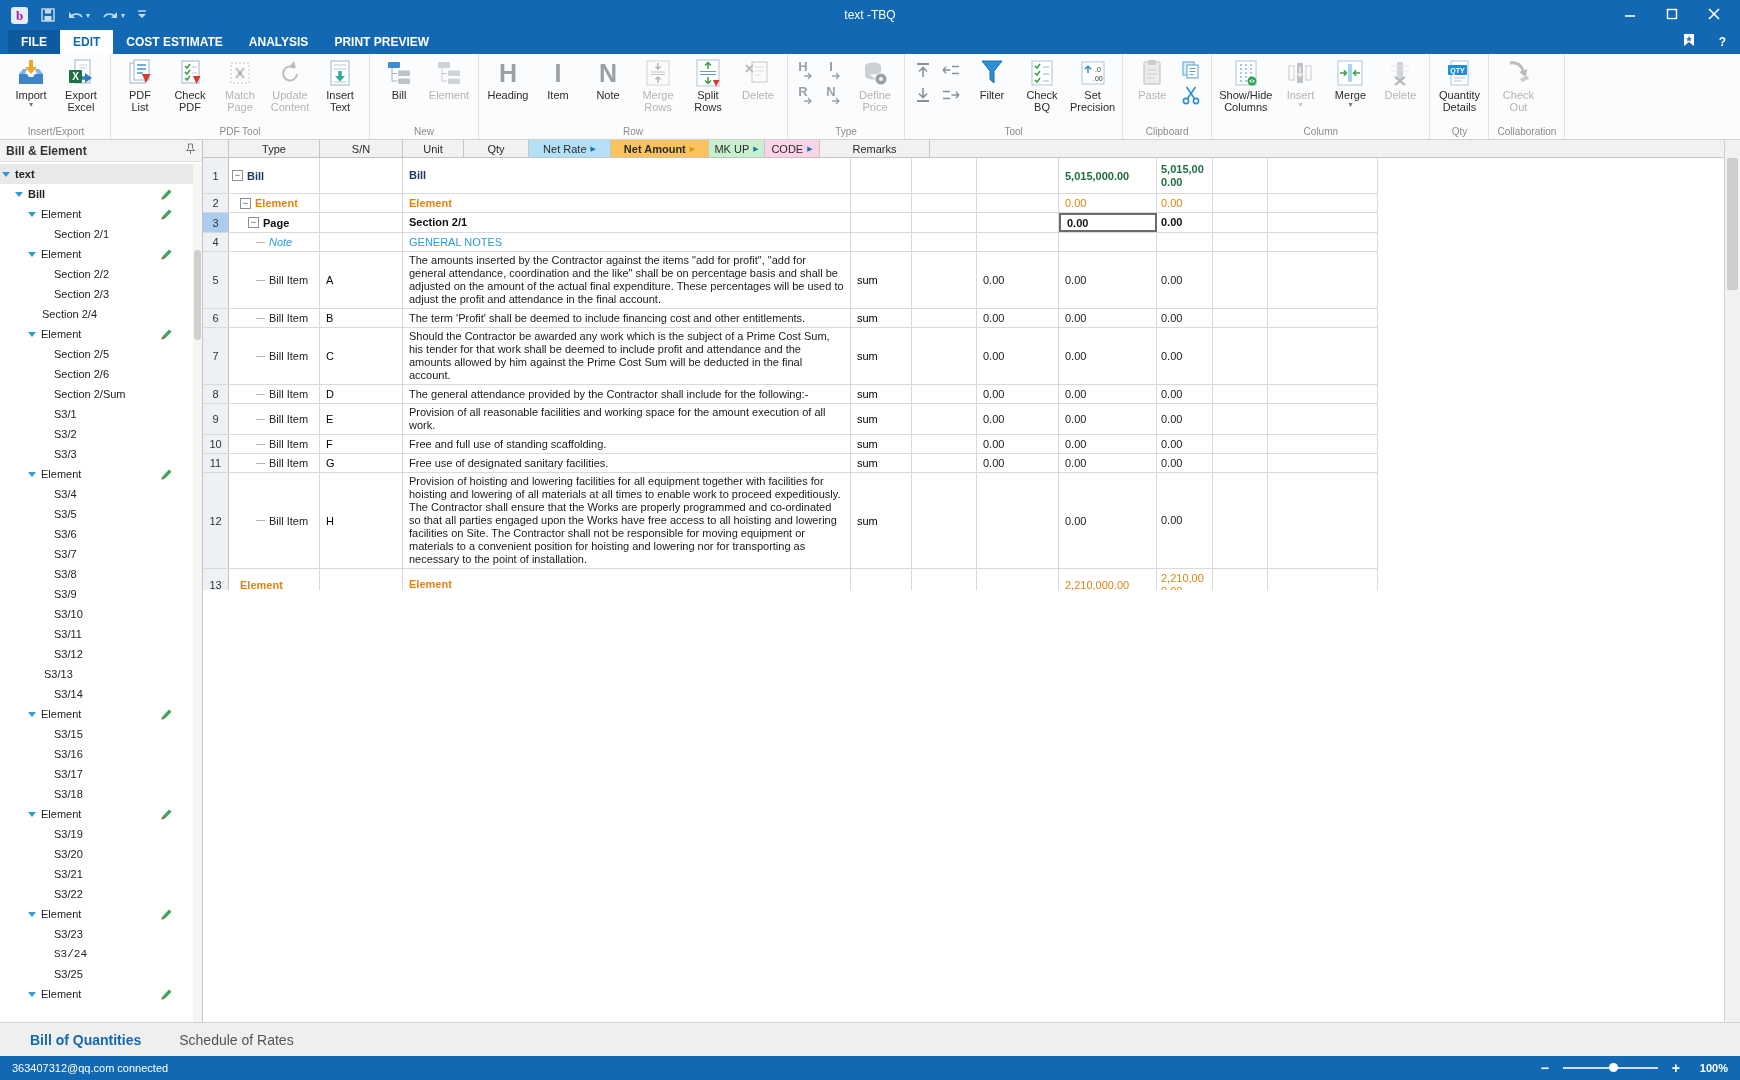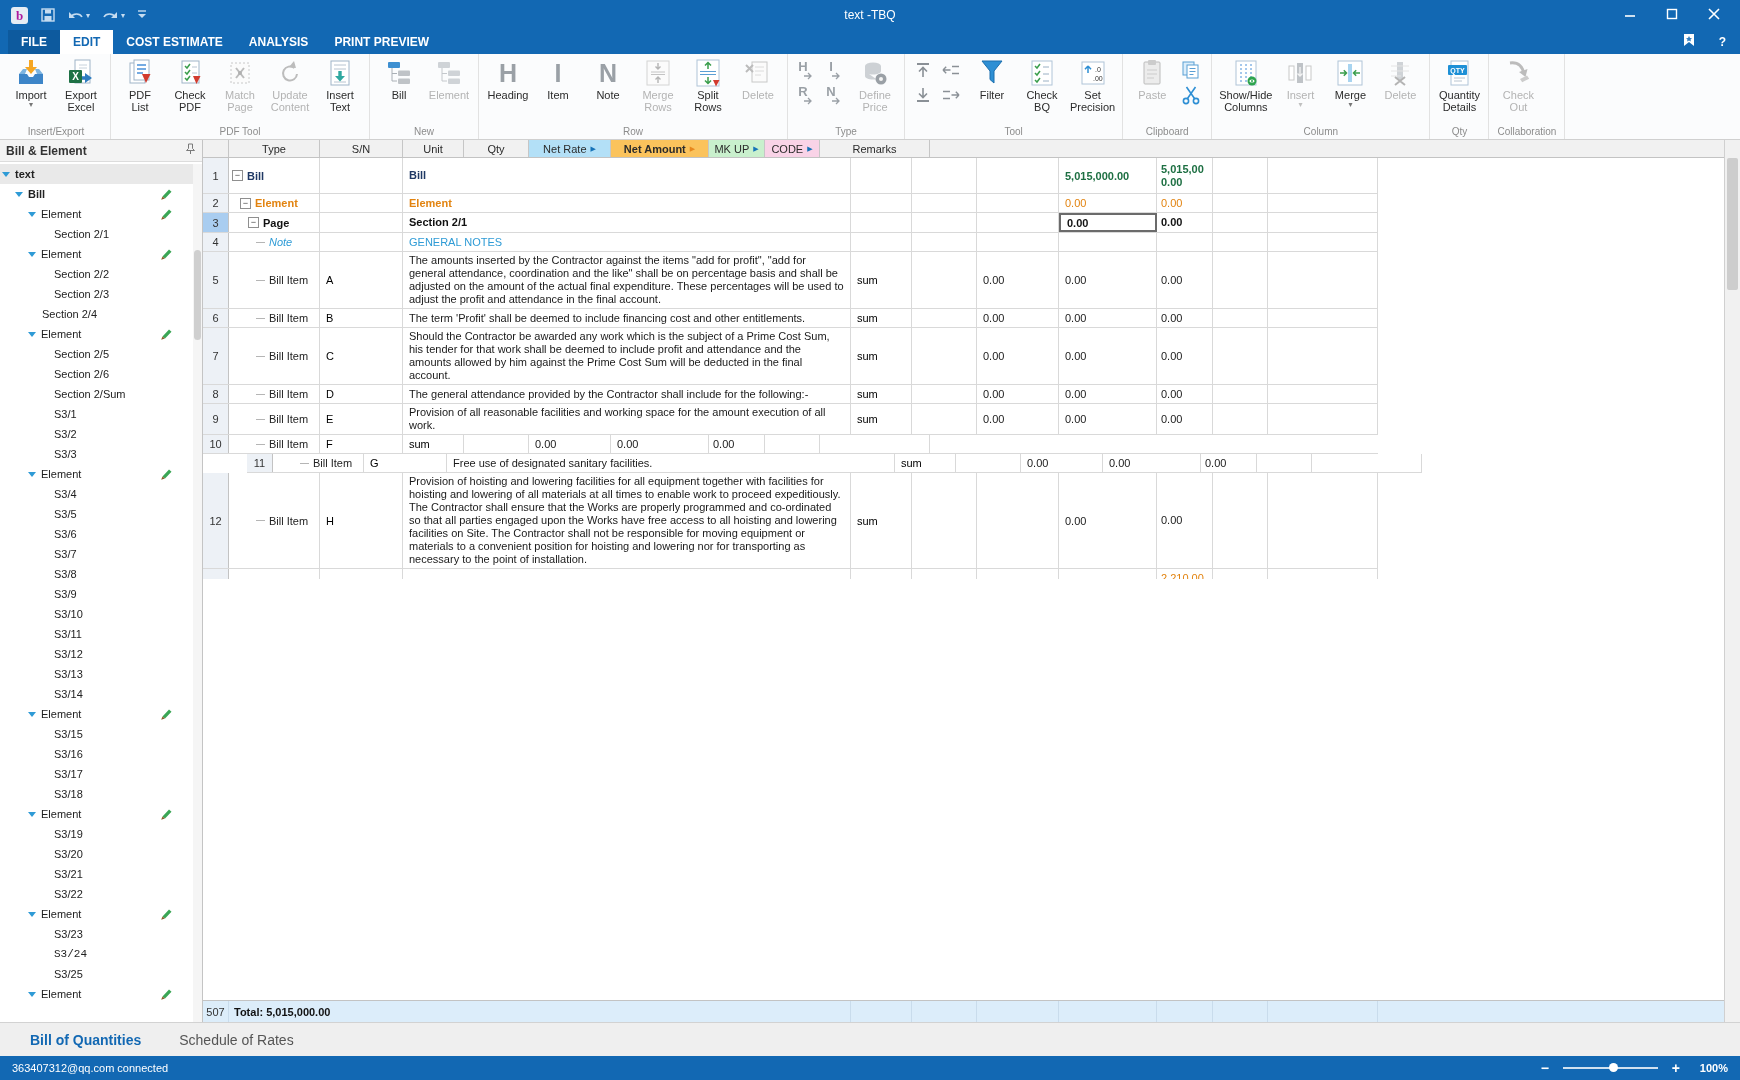--- a/index.html
+++ b/index.html
@@ -698,21 +698,21 @@
           <span class="tree-label">S3/10</span>
         </div>
         <div class="tree-item" style="padding-left: 41px;">
           <span class="expander-spacer"></span>
           <span class="tree-label">S3/11</span>
         </div>
         <div class="tree-item" style="padding-left: 41px;">
           <span class="expander-spacer"></span>
           <span class="tree-label">S3/12</span>
         </div>
-        <div class="tree-item" style="padding-left: 41px;">
+        <div class="tree-item" style="padding-left: 31px;">
           <span class="expander-spacer"></span>
           <span class="tree-label">S3/13</span>
         </div>
         <div class="tree-item" style="padding-left: 41px;">
           <span class="expander-spacer"></span>
           <span class="tree-label">S3/14</span>
         </div>
         <div class="tree-item" style="padding-left: 28px;">
           <span class="expander"></span>
           <span class="tree-label">Element</span>
@@ -978,29 +978,30 @@
           <div class="gc" style="width: 55px;"></div>
           <div class="gc" style="width: 110px;"></div>
         </div>
         <div class="grow" style="min-height: 19px;">
           <div class="gc gnum" style="width: 26px;">10</div>
           <div class="gc gtype" style="width: 91px; padding-left: 27px;">
             <span class="cdash"></span>
             <span class="t-item">Bill Item</span>
           </div>
           <div class="gc gval" style="width: 83px;">F</div>
+          <div class="gc gdesc d-item" style="width: 448px;">Free and full use of standing scaffolding.</div>
           <div class="gc gval" style="width: 61px;">sum</div>
           <div class="gc gval" style="width: 65px;"></div>
           <div class="gc gval v-item" style="width: 82px;">0.00</div>
           <div class="gc gval v-item" style="width: 98px;">0.00</div>
           <div class="gc gmk v-item" style="width: 56px;">0.00</div>
           <div class="gc" style="width: 55px;"></div>
           <div class="gc" style="width: 110px;"></div>
         </div>
-        <div class="grow" style="min-height: 19px; margin-left: 44px;">
+        <div class="grow" style="min-height: 19px;">
           <div class="gc gnum" style="width: 26px;">11</div>
           <div class="gc gtype" style="width: 91px; padding-left: 27px;">
             <span class="cdash"></span>
             <span class="t-item">Bill Item</span>
           </div>
           <div class="gc gval" style="width: 83px;">G</div>
           <div class="gc gdesc d-item" style="width: 448px;">Free use of designated sanitary facilities.</div>
           <div class="gc gval" style="width: 61px;">sum</div>
           <div class="gc gval" style="width: 65px;"></div>
           <div class="gc gval v-item" style="width: 82px;">0.00</div>
@@ -1035,32 +1036,20 @@
           <div class="gc gval" style="width: 61px;"></div>
           <div class="gc gval" style="width: 65px;"></div>
           <div class="gc gval v-element" style="width: 82px;"></div>
           <div class="gc gval v-element" style="width: 98px;">2,210,000.00</div>
           <div class="gc gmk v-element" style="width: 56px;">2,210,000.00</div>
           <div class="gc" style="width: 55px;"></div>
           <div class="gc" style="width: 110px;"></div>
         </div>
       </div>
     <div class="grid-filler"></div>
-    <div class="grid-total" id="gridTotal">
-        <div class="gt-cell gt-num" style="width: 26px;">507</div>
-        <div class="gt-cell gt-label" style="width: 622px;">Total: 5,015,000.00</div>
-        <div class="gt-cell" style="width: 61px;"></div>
-        <div class="gt-cell" style="width: 65px;"></div>
-        <div class="gt-cell" style="width: 82px;"></div>
-        <div class="gt-cell" style="width: 98px;"></div>
-        <div class="gt-cell" style="width: 56px;"></div>
-        <div class="gt-cell" style="width: 55px;"></div>
-        <div class="gt-cell" style="width: 110px;"></div>
-        <div style="flex: 1 1 0%;"></div>
-      </div>
   </div>
 
   <div class="grid-vscroll">
       <div class="thumb"></div>
     </div>
 </div>
 
 <div class="bottom-tabs">
   <div class="btab active">Bill of Quantities</div>
   <div class="btab">Schedule of Rates</div>

